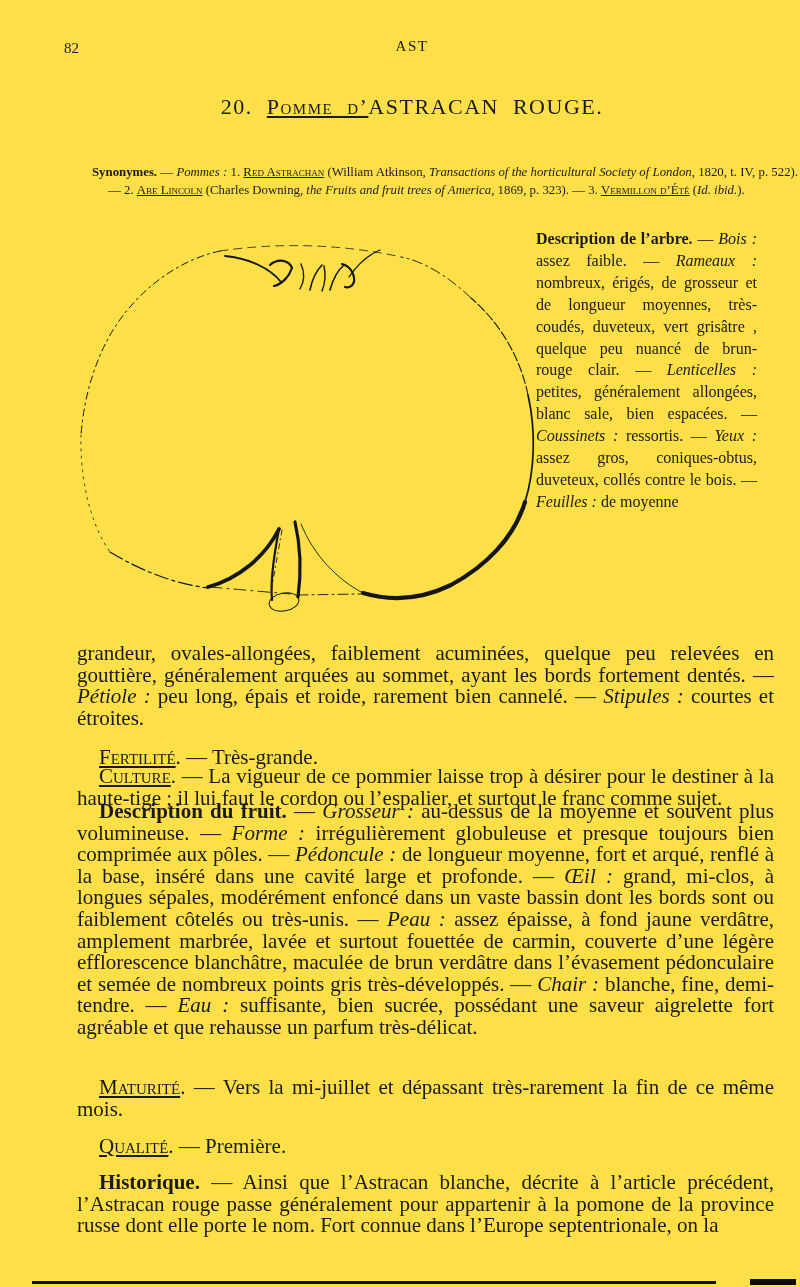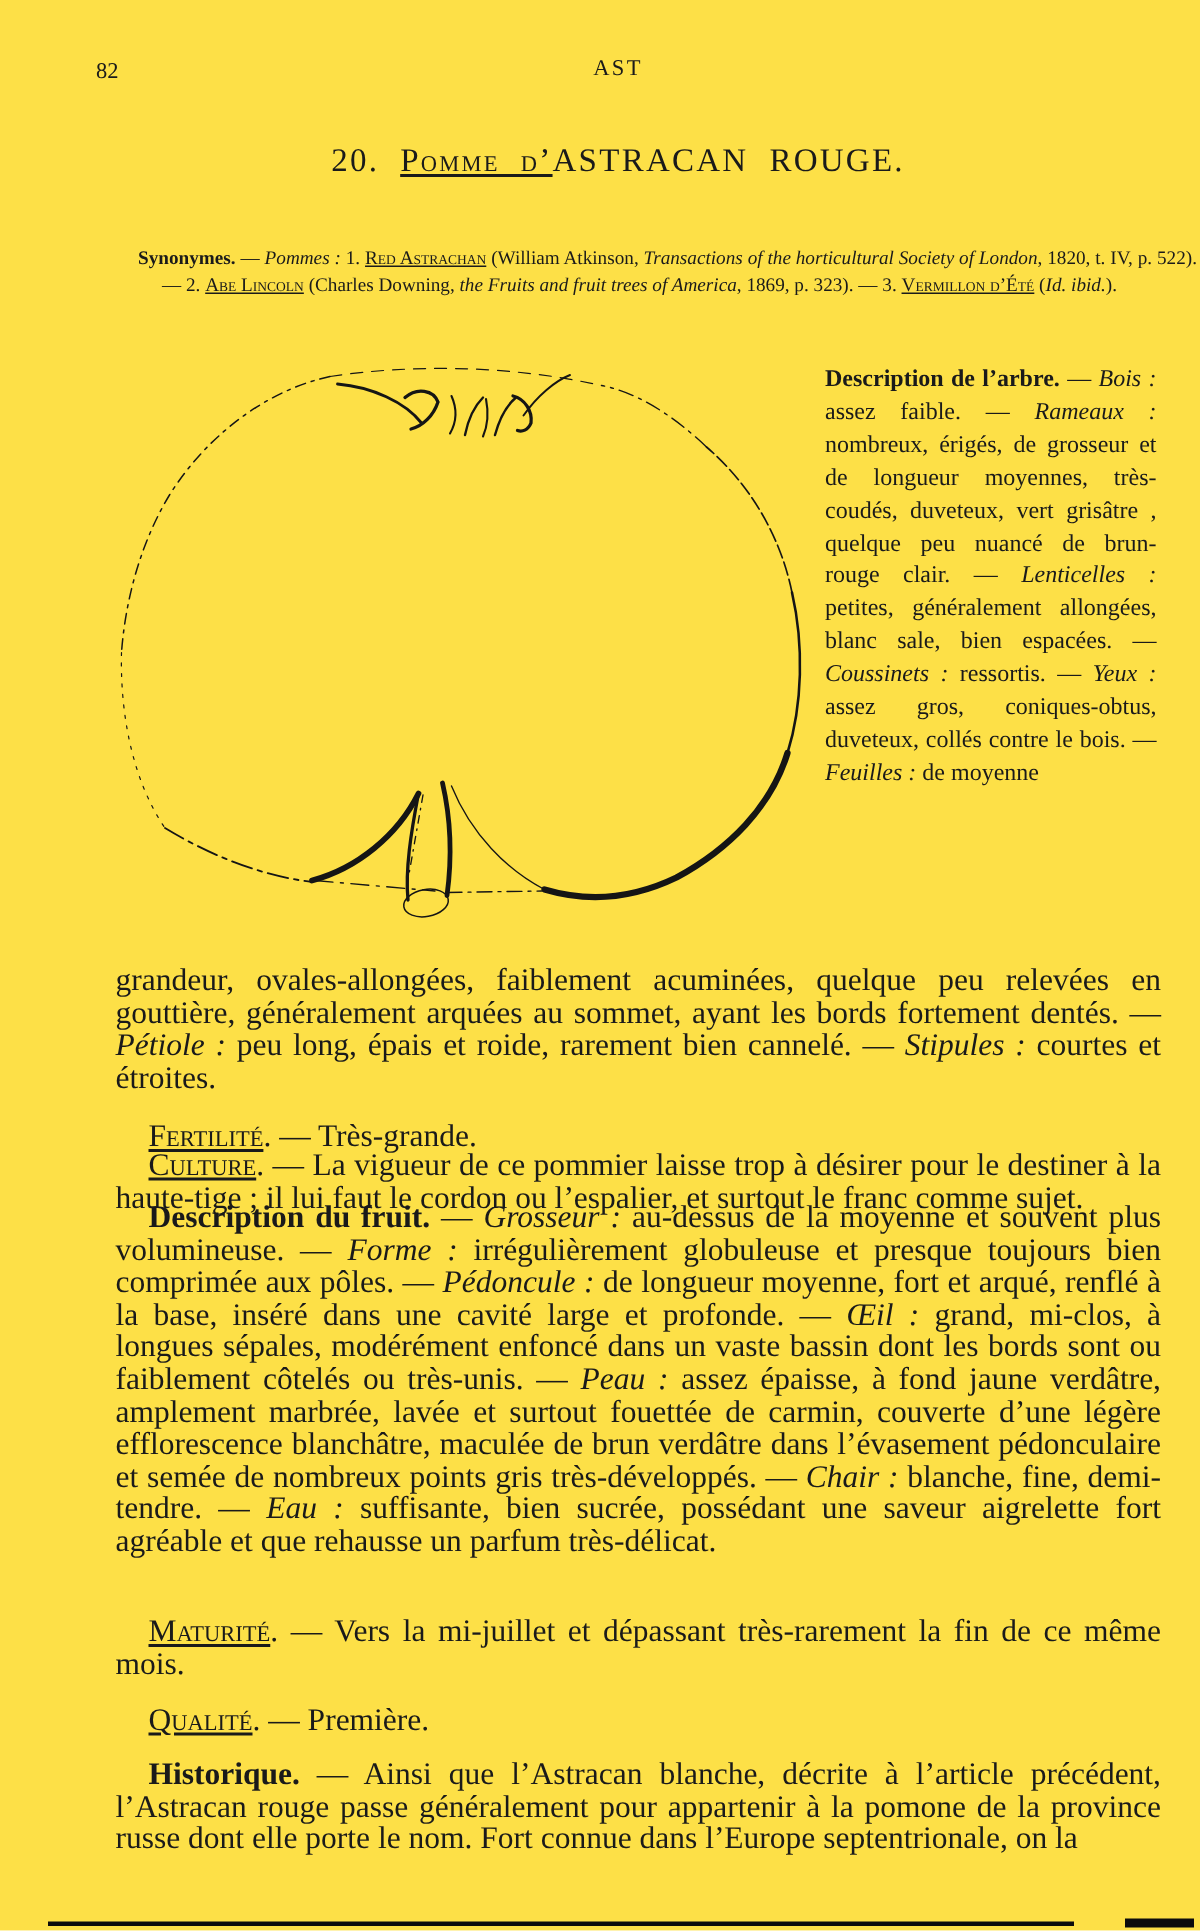--- a/index.html
+++ b/index.html
@@ -17,21 +17,21 @@
     text-align:center; font-size:22px; font-weight:400;
     letter-spacing:1.5px; word-spacing:7px;
   }
   .synonymes {
     position:absolute; left:76px; top:148px; width:690px; margin:16px;
     font-size:12.8px; line-height:17.6px; text-align:justify;
     padding-left:16px; text-indent:-16px;
   }
   .figure { position:absolute; left:58px; top:230px; width:478px; height:400px; }
   .tree-col {
-    position:absolute; left:536px; top:228px; width:221px; margin:14px;
+    position:absolute; left:536px; top:228px; width:221px; margin:0;
     font-size:16px; line-height:21.9px; text-align:justify;
   }
   .body-par {
     position:absolute; left:60px; width:697px; margin:17px;
     font-size:21px; line-height:21.6px; text-align:justify;
   }
   .indent { text-indent:22px; }
   .cont  { top:626px; }
   .fert  { top:730px; }
   .cult  { top:749px; }

